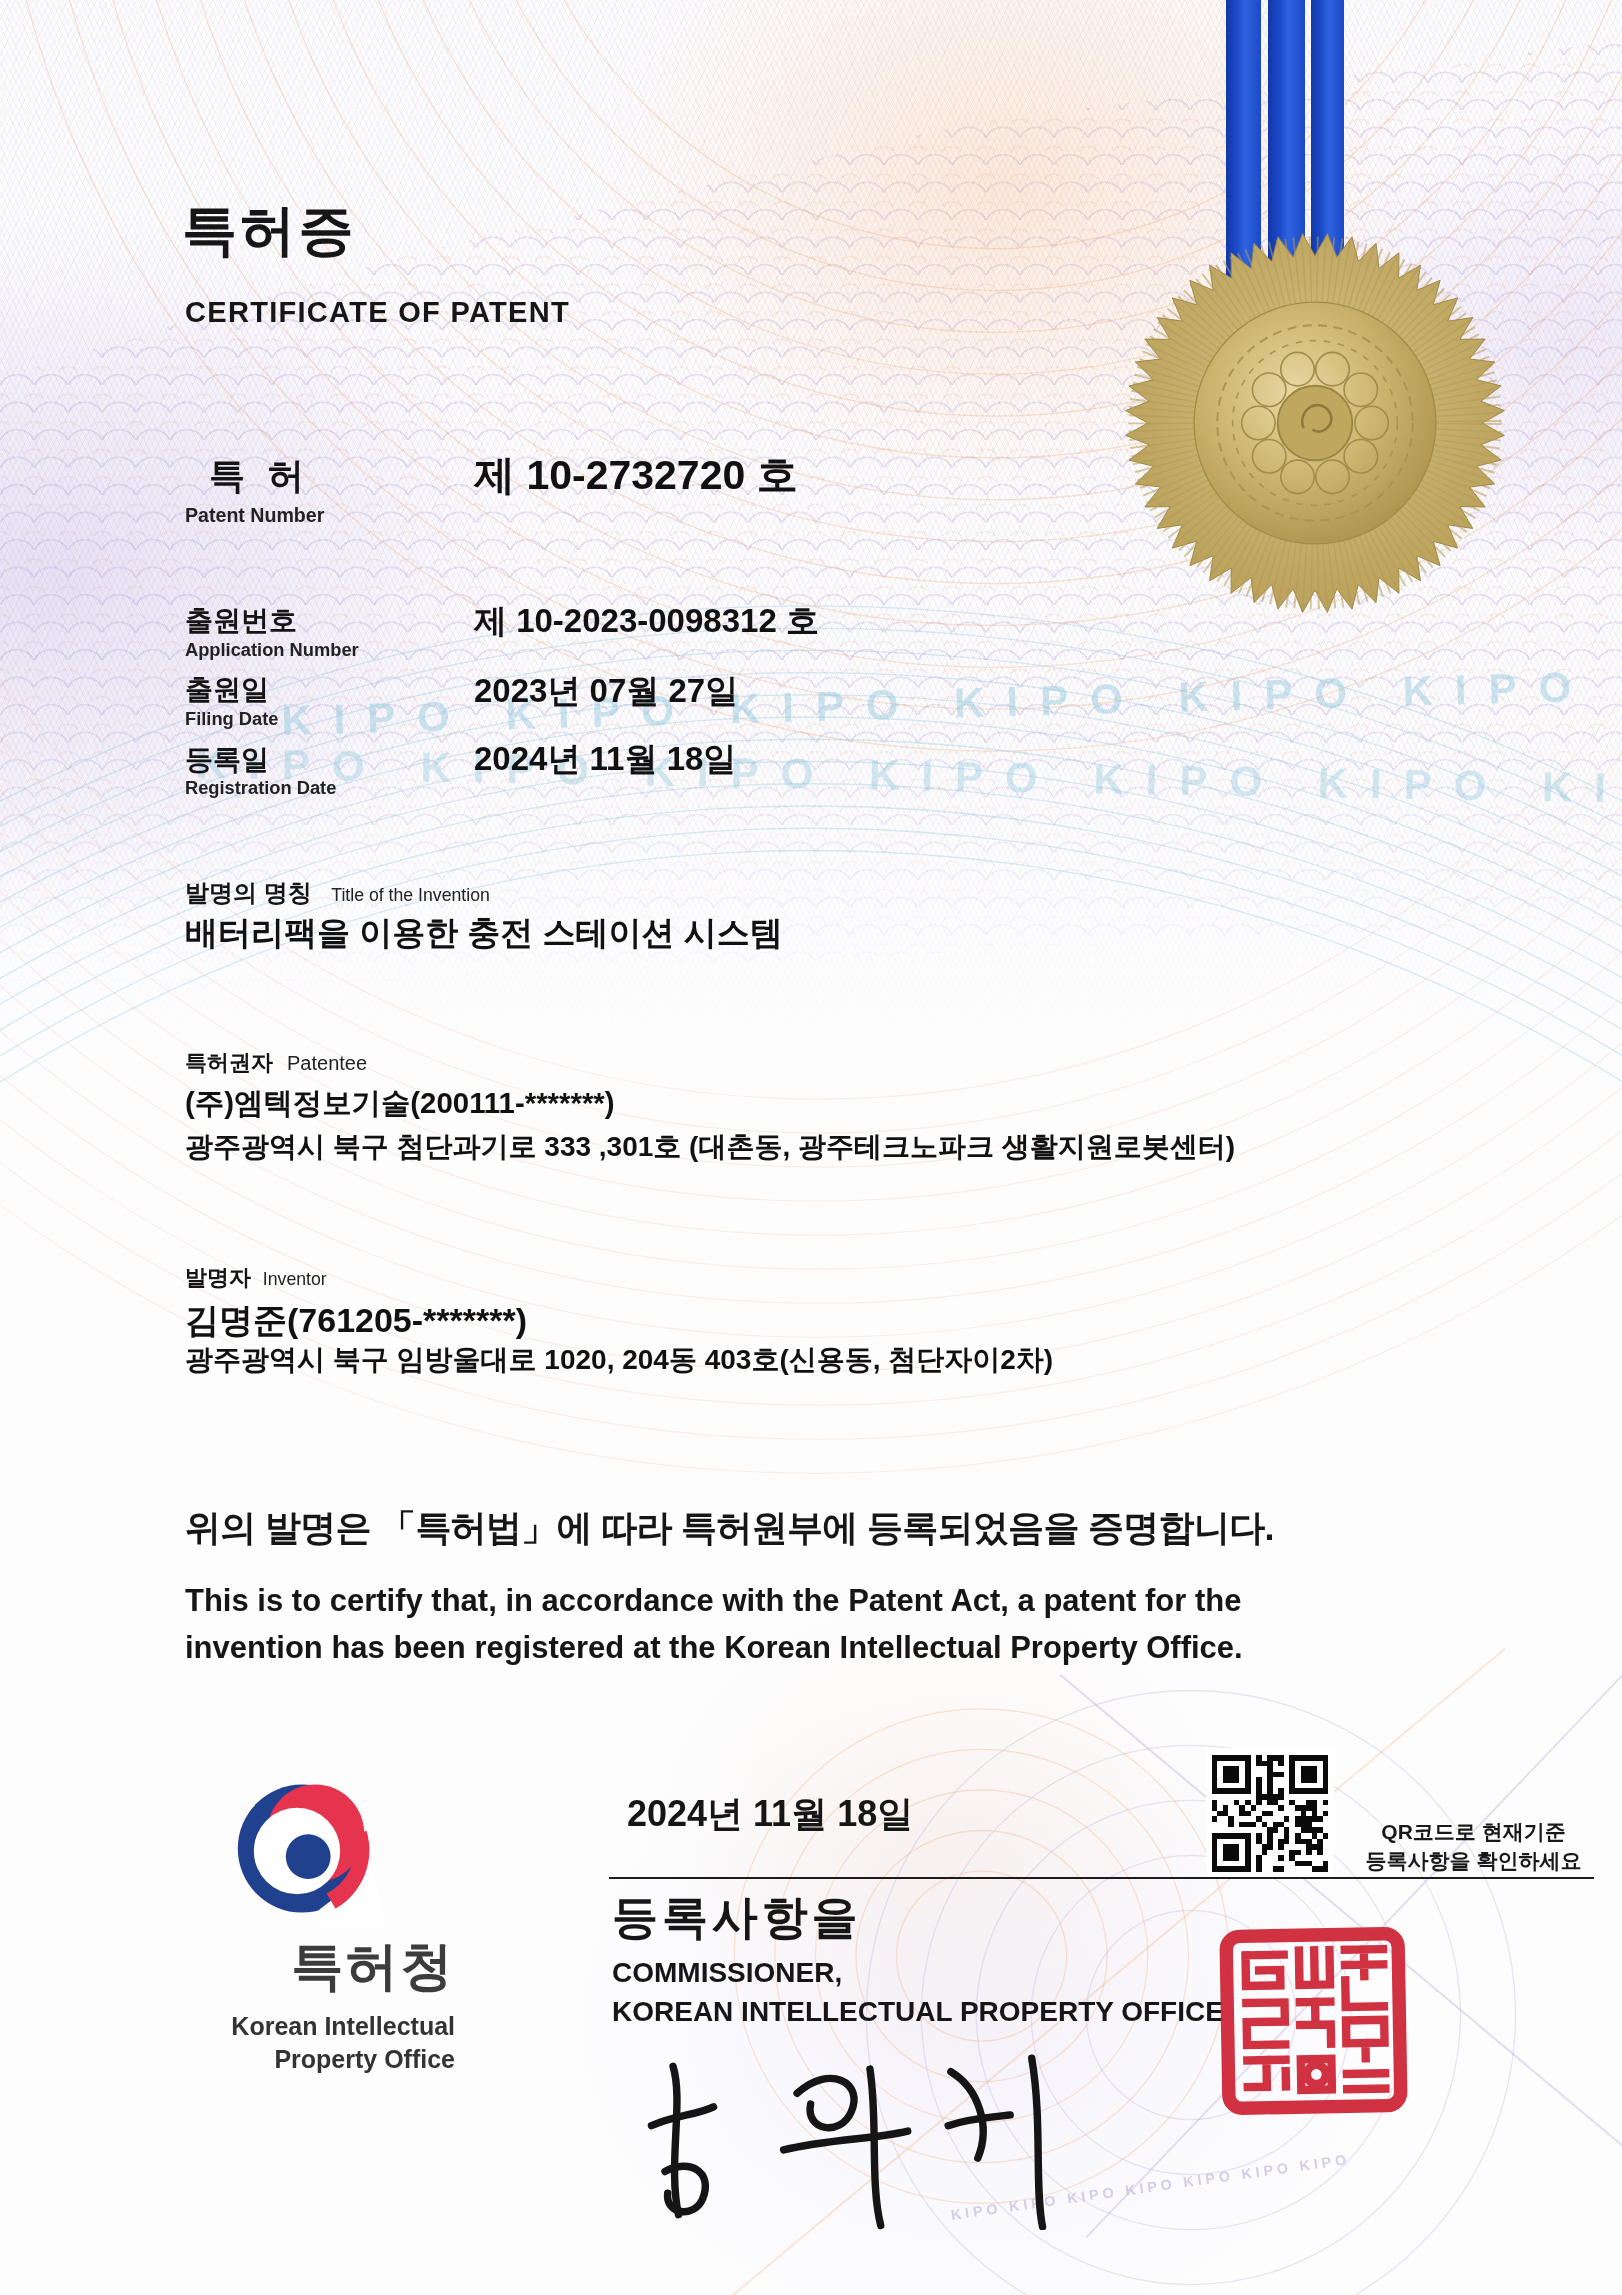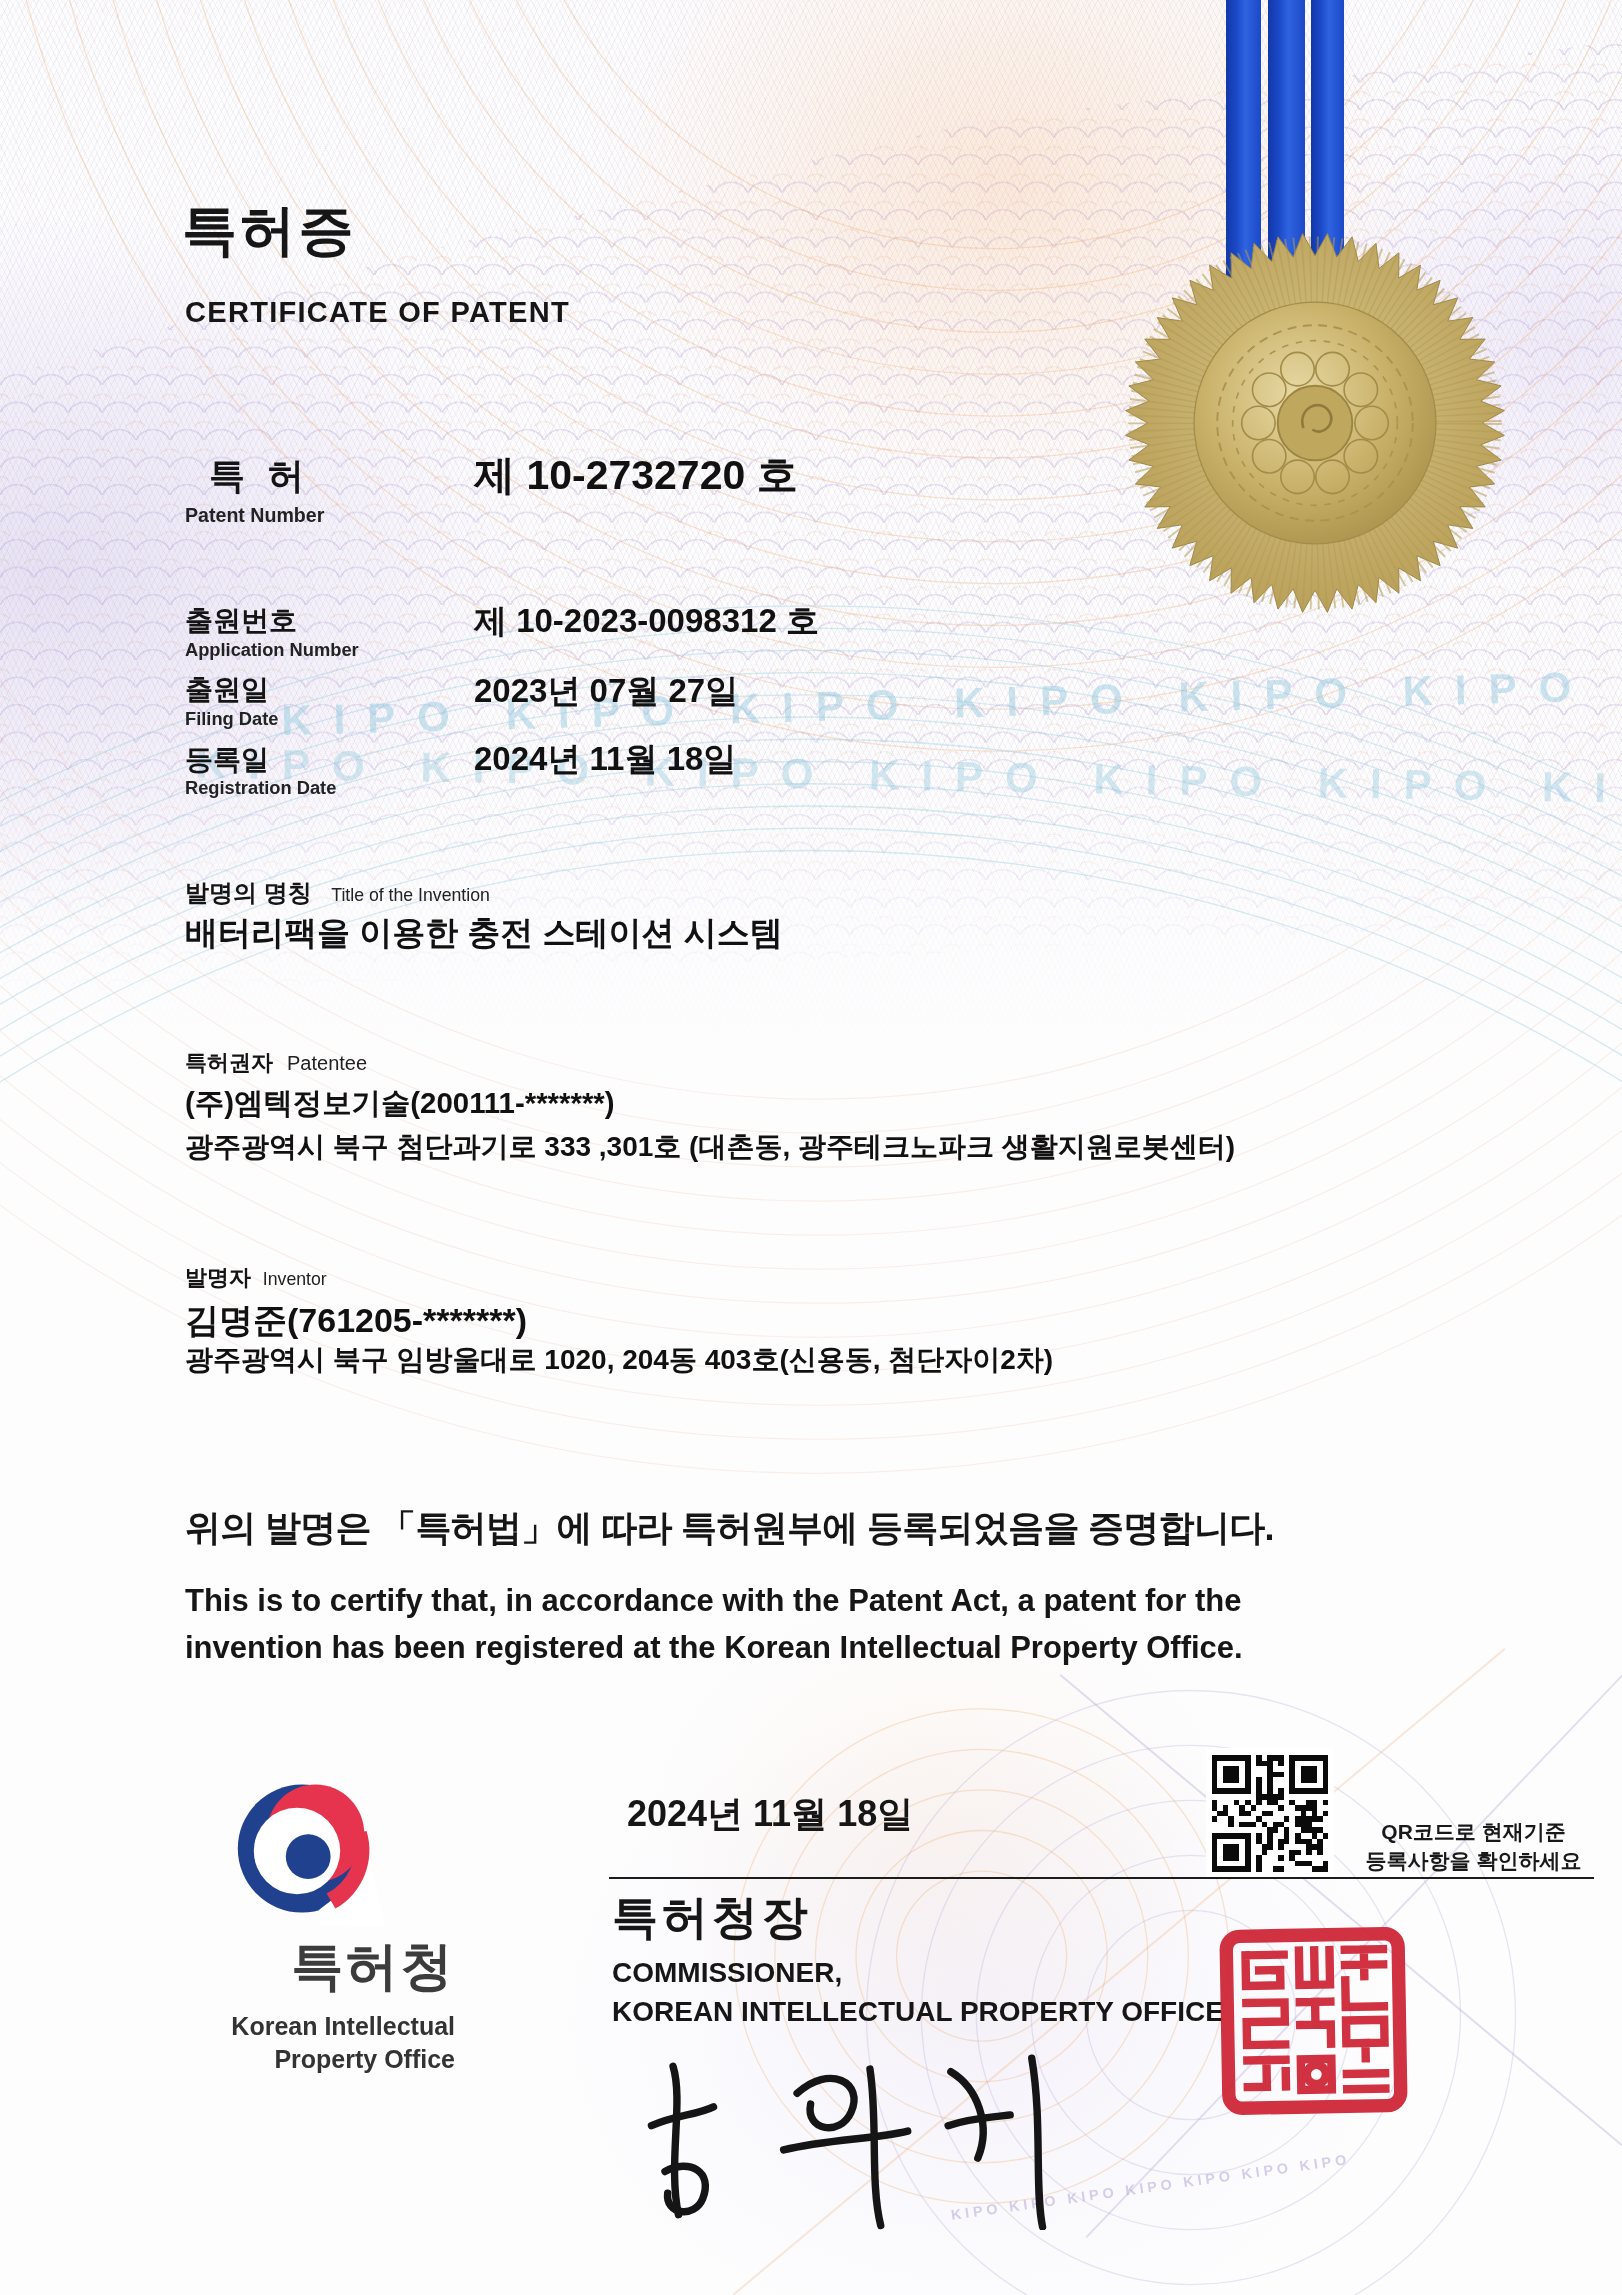--- a/index.html
+++ b/index.html
@@ -374,21 +374,21 @@
           <rect x="3" y="17" width="3" height="3"></rect>
         </g>
       </svg>
   </div>
   <div class="abs z qr-caption">
     <div>QR코드로 현재기준</div>
     <div>등록사항을 확인하세요</div>
   </div>
 
   <div class="abs rule"></div>
-  <div class="abs z comm-ko">특허청장</div>
+  <div class="abs z comm-ko">등록사항을</div>
   <div class="abs z comm-en1">COMMISSIONER,</div>
   <div class="abs z comm-en2">KOREAN INTELLECTUAL PROPERTY OFFICE</div>
 
   <svg class="abs signature" viewBox="0 0 330 135" xmlns="http://www.w3.org/2000/svg">
     <path class="sig" d="M26,14 C34,40 22,86 30,124"></path>
     <path class="sig" d="M10,58 C28,50 44,50 56,44"></path>
     <path class="sig" d="M20,92 C38,82 56,92 48,112 C42,127 20,124 22,108"></path>
     <path class="sig" d="M118,34 C142,12 168,26 158,48 C150,66 124,62 128,42"></path>
     <path class="sig" d="M108,76 C140,68 176,68 200,62"></path>
     <path class="sig" d="M172,16 C178,55 172,100 180,132"></path>

